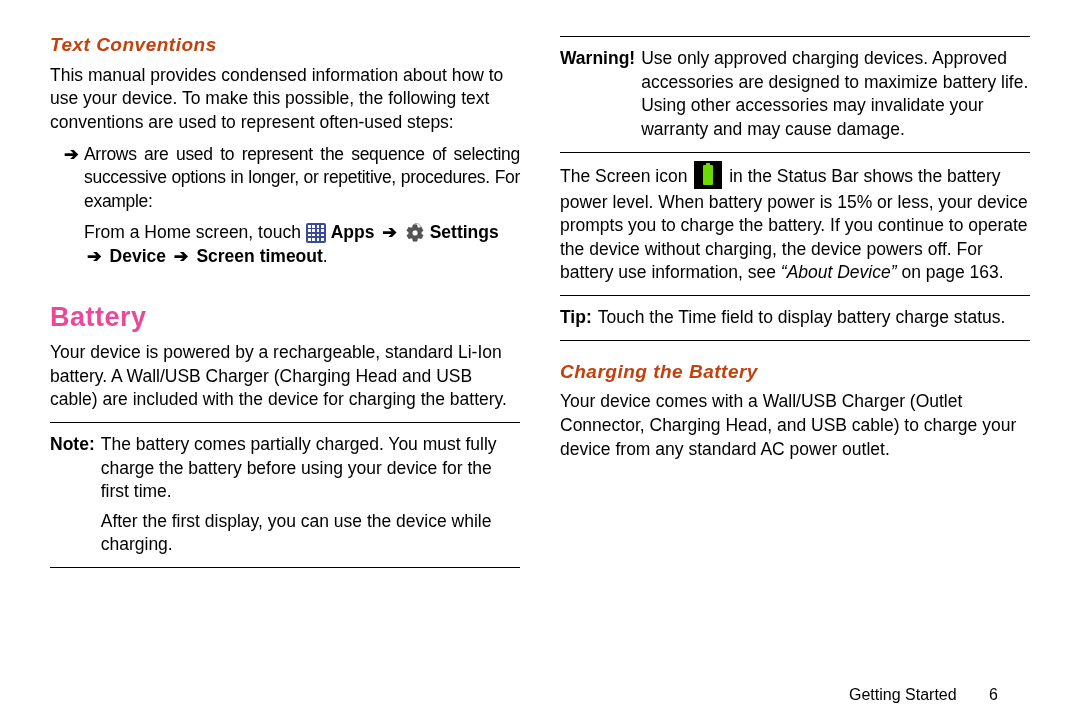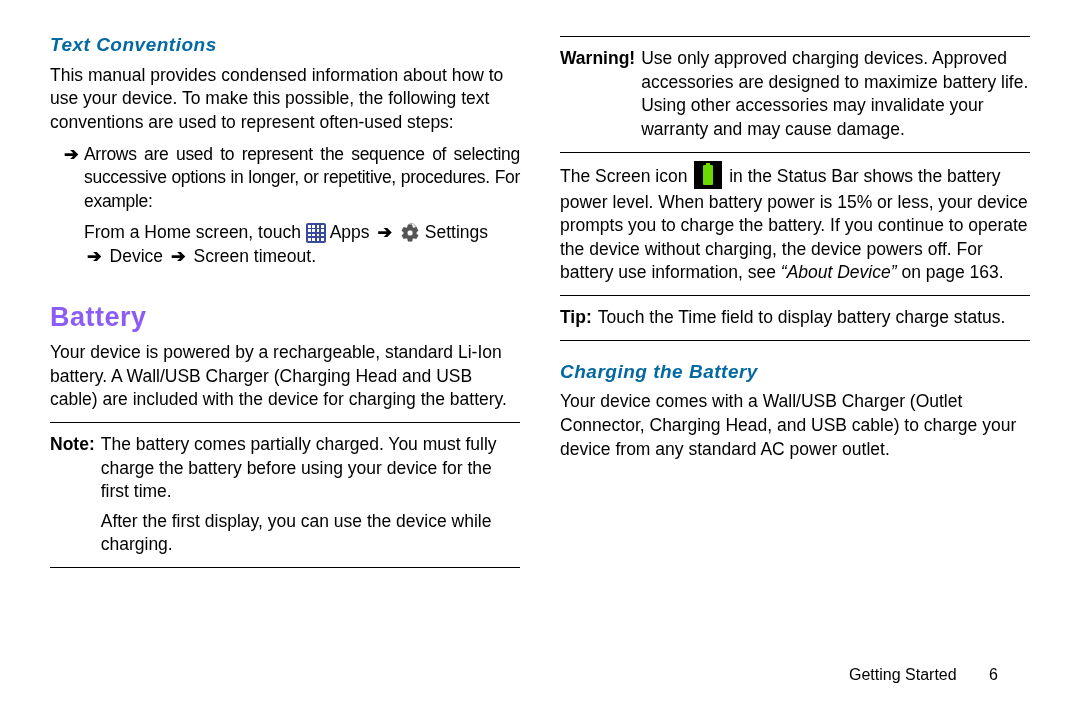--- a/index.html
+++ b/index.html
@@ -22,29 +22,29 @@
   }
   .col {
     flex: 1;
     font-size: 17.5px;
     line-height: 1.35;
   }
   .subhead {
     font-family: "Trebuchet MS", Arial, sans-serif;
     font-weight: bold;
     font-style: italic;
-    color: #0369a1;
+    color: #c2410c;
     font-size: 19px;
     margin: 0 0 6px 0;
     letter-spacing: 0.5px;
   }
   .section-head {
     font-family: "Trebuchet MS", Arial, sans-serif;
     font-weight: bold;
-    color: #8b5cf6;
+    color: #ec4899;
     font-size: 27px;
     margin: 30px 0 6px 0;
     letter-spacing: 0.5px;
   }
   .body-indent {
   }
   .bullet-row {
     display: flex;
     margin-left: 14px;
     margin-top: 8px;
@@ -57,21 +57,21 @@
   .bullet-text {
     flex: 1;
     text-align: justify;
     letter-spacing: -0.3px;
   }
   .example-line {
     margin-left: 34px;
     margin-top: 8px;
     text-align: justify;
   }
-  .bold { font-weight: normal; }
+  .bold { font-weight: bold; }
   .arrow { font-weight: bold; padding: 0 3px; }
   .rule {
     border: none;
     border-top: 1.5px solid #000;
     margin: 10px 0 10px 0;
   }
   .note-block {
     display: flex;
     margin-top: 8px;
   }
@@ -134,21 +134,21 @@
     position: absolute;
     left: 12px;
     top: 2px;
     width: 4px;
     height: 3px;
     background: #6ada00;
   }
   .italic { font-style: italic; }
   .footer {
     position: absolute;
-    bottom: 36px;
+    bottom: 16px;
     right: 82px;
     font-size: 16px;
   }
   .footer .pn { margin-left: 28px; }
 </style>
 </head>
 <body>
 
 <div class="page">
 

